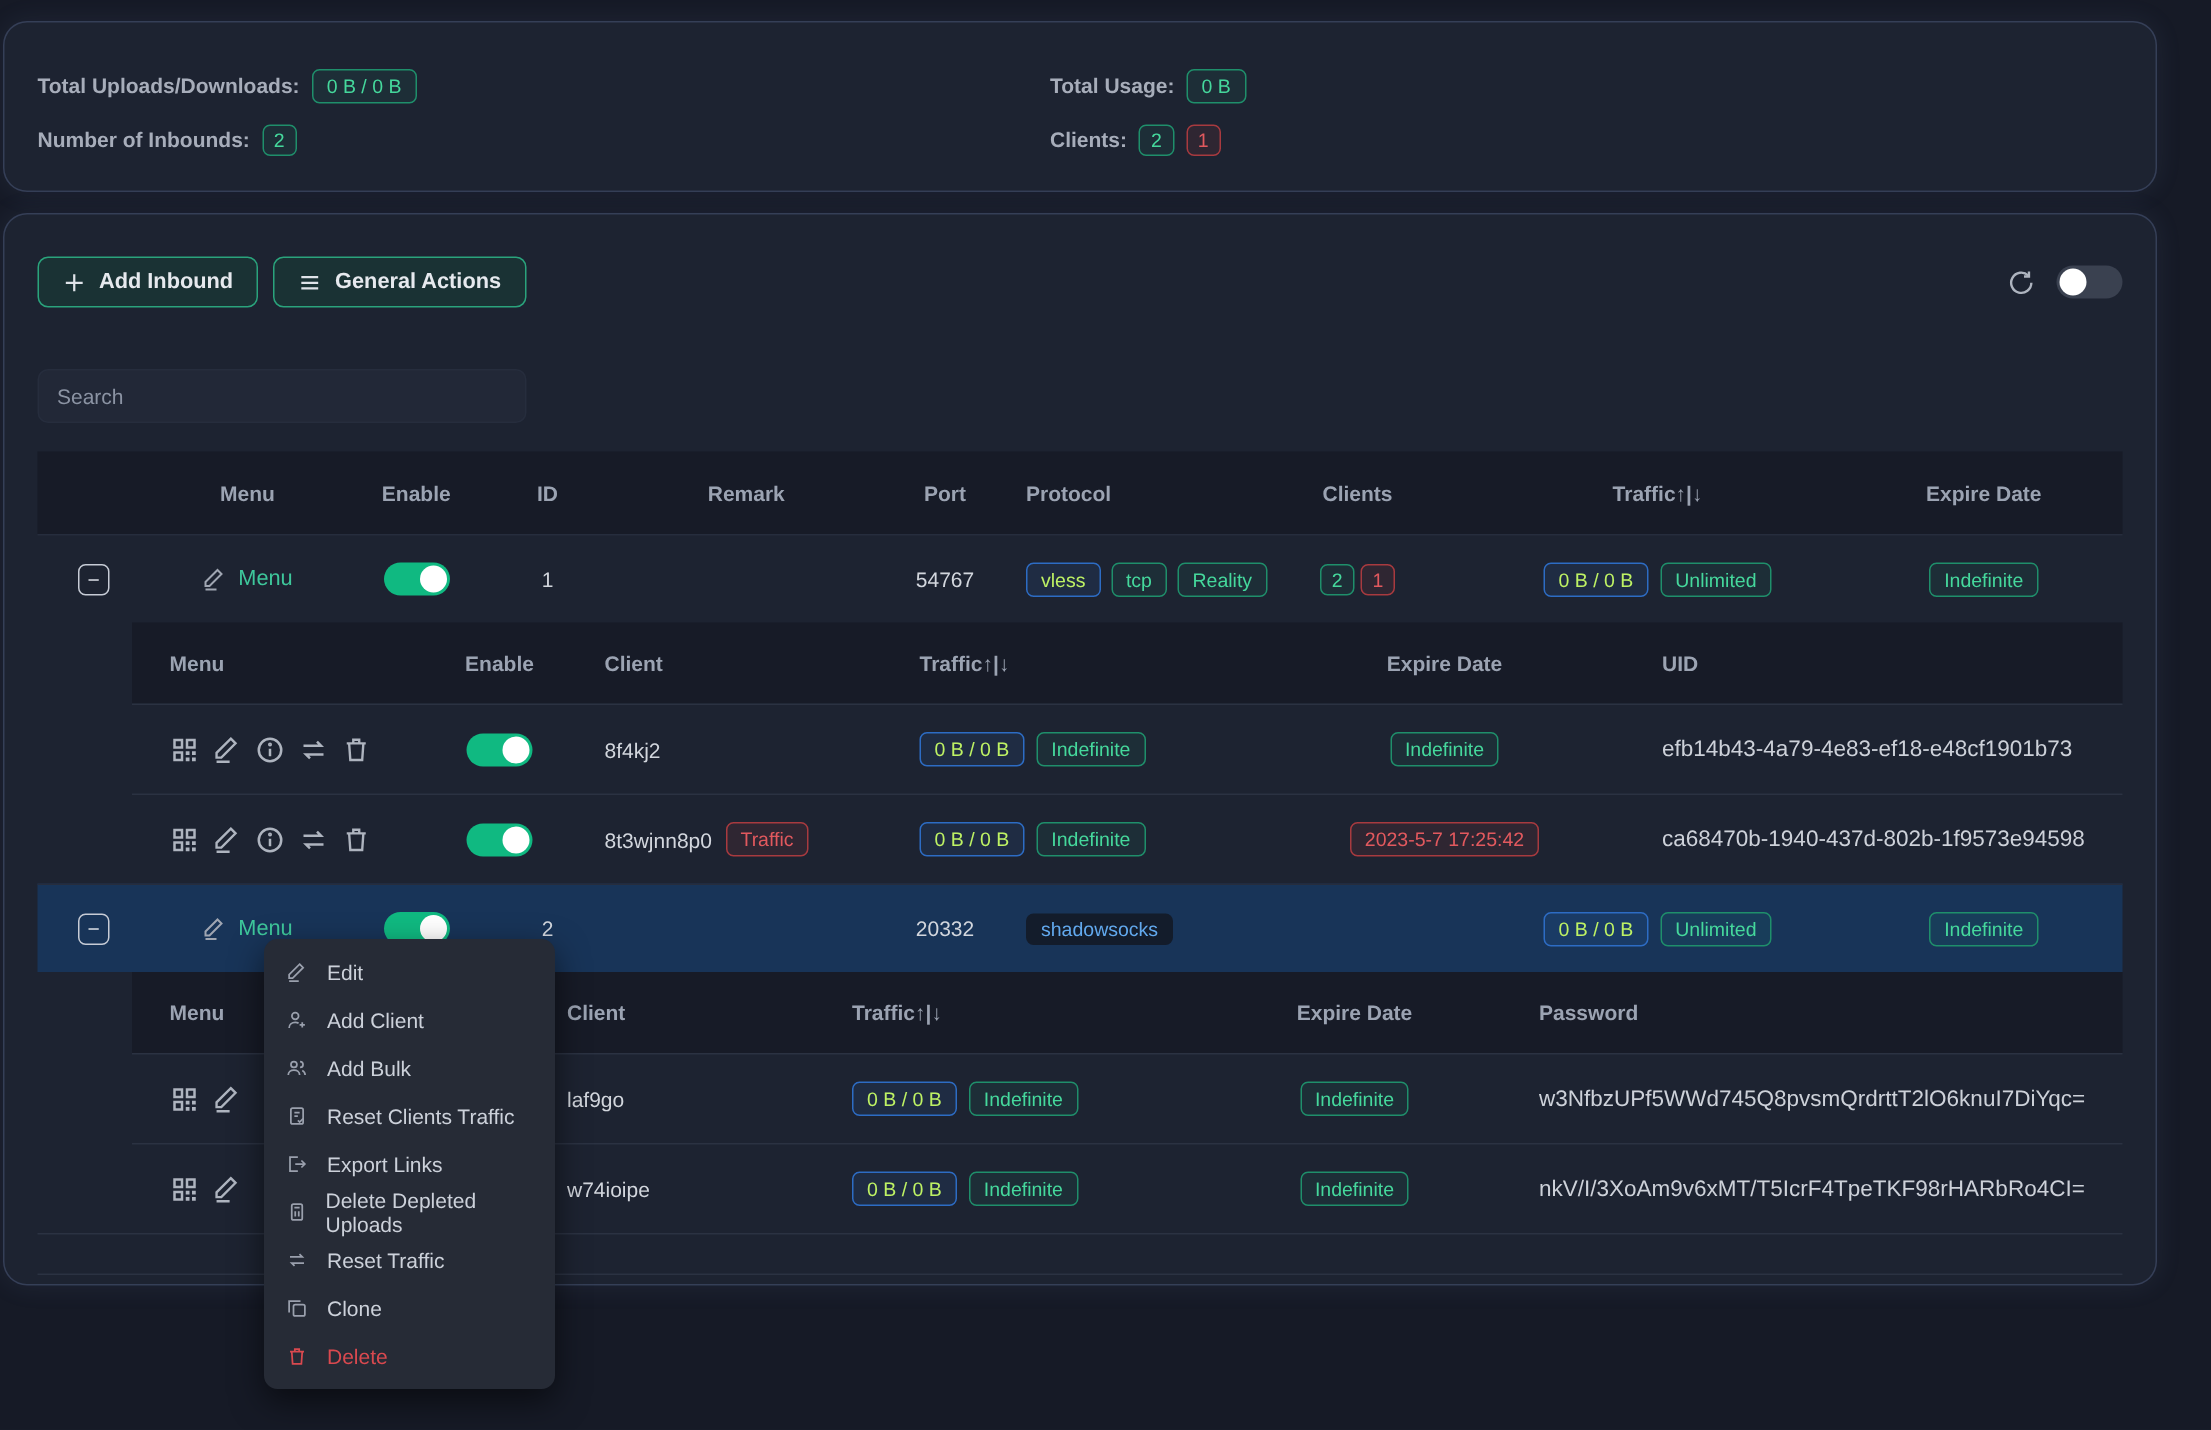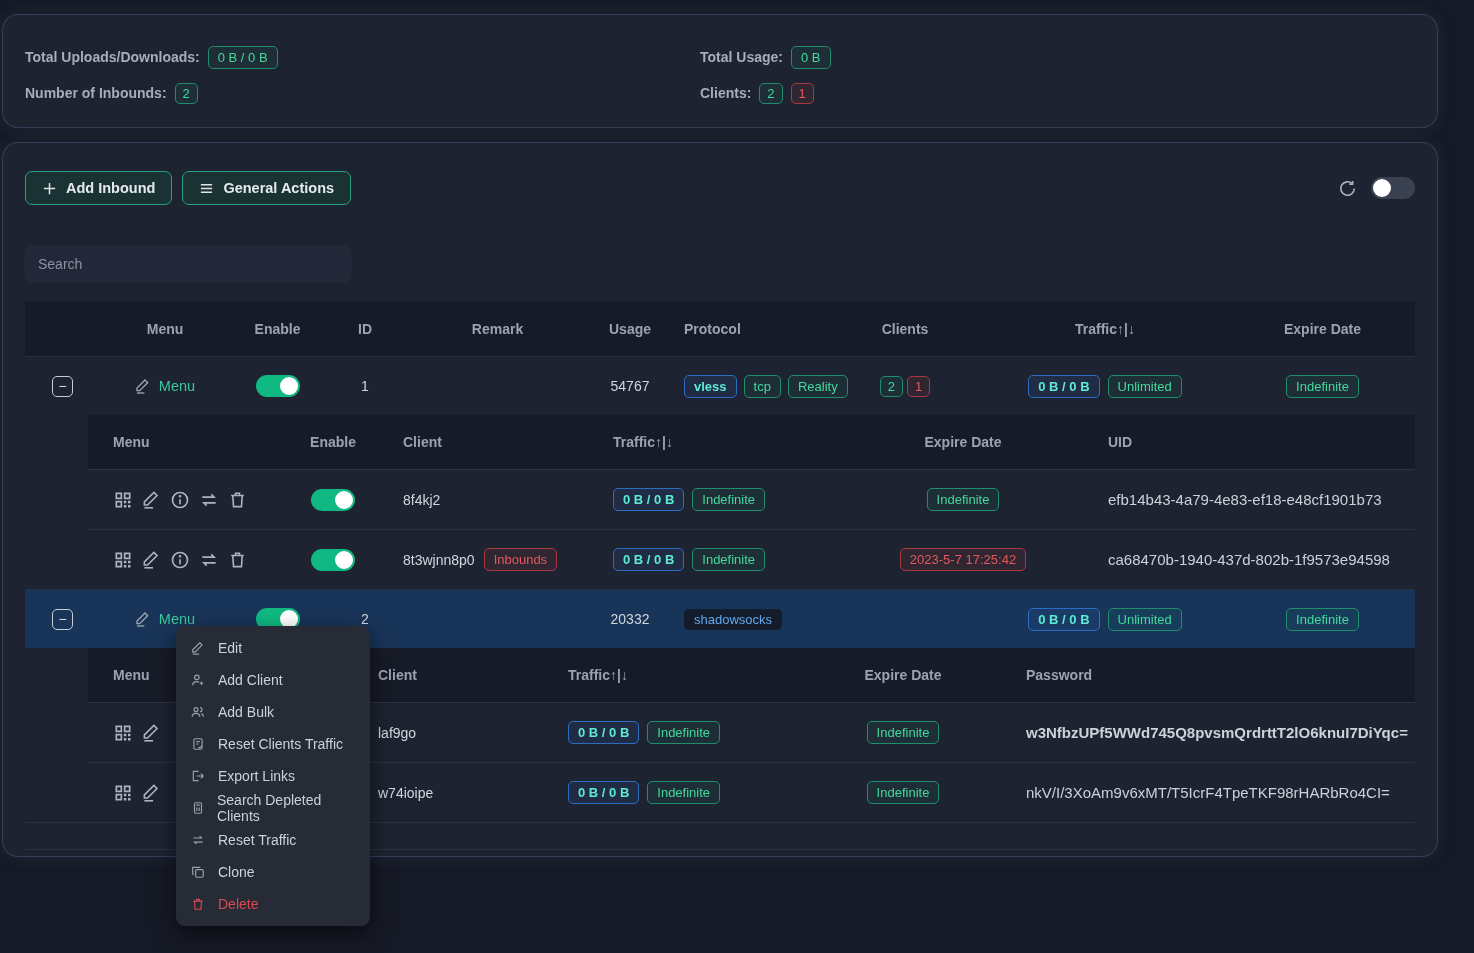--- a/index.html
+++ b/index.html
@@ -9,21 +9,21 @@
   #stats-panel{top:14px;height:112px;}
   #main-panel{top:142px;height:713px;}
   
   .stats-grid{display:grid;grid-template-columns:675px 1fr;padding:30px 0 0 22px;row-gap:12px;}
   .stat-line{display:flex;align-items:center;gap:8px;height:24px;}
   .stat-label{color:#a7adba;font-size:14px;font-weight:700;}
   
   .badge{display:inline-flex;align-items:center;padding:2px 9px;border-radius:5px;
     font-size:13px;border:1px solid;line-height:17px;white-space:nowrap;}
   .b-green{color:#45d89c;border-color:#1f8f6b;background:rgba(25,150,110,.10);}
-  .b-blue{color:#5eead4;border-color:#2d6cc4;background:rgba(45,108,196,.13);font-weight:bold;}
+  .b-blue{color:#bef264;border-color:#2d6cc4;background:rgba(45,108,196,.13);}
   .b-red{color:#e2595e;border-color:#a83a3f;background:rgba(168,58,63,.13);}
   .b-sq{padding:1px 7px;}
   .tag-dark{display:inline-flex;padding:3px 10px;border-radius:5px;background:#131c2b;
     color:#62a9ee;font-size:13px;}
   
   .toolbar{display:flex;align-items:center;gap:10px;margin:28px 22px 0 22px;}
   .btn{height:34px;border-radius:7px;border:1px solid #2aa37c;background:rgba(24,63,54,.55);
     color:#e6e9ee;font-size:14.5px;font-weight:600;padding:0 16px;display:inline-flex;
     align-items:center;gap:9px;cursor:pointer;}
   .btn .bicon{color:#dfe3e9;display:flex;}
@@ -129,21 +129,21 @@
   <input class="search" type="text" placeholder="Search" style="">
 
   <div class="table">
 
     <div class="theader">
       <div class="cell"></div>
       <div class="cell">Menu</div>
       <div class="cell">Enable</div>
       <div class="cell">ID</div>
       <div class="cell">Remark</div>
-      <div class="cell">Usage</div>
+      <div class="cell">Port</div>
       <div class="cell left" style="padding-left:14px;">Protocol</div>
       <div class="cell">Clients</div>
       <div class="cell">Traffic↑|↓</div>
       <div class="cell">Expire Date</div>
     </div>
 
     <div class="trow">
       <div class="cell">
           <button class="expand-btn">−</button>
         </div>
@@ -266,21 +266,21 @@
             <svg width="19" height="19" viewBox="0 0 24 24" fill="none" stroke="currentColor" stroke-width="2">
                 <path d="M4 7h16M9.5 7V4h5v3M6 7l1 14h10l1-14"></path>
               </svg>
           </span>
         </div>
         <div class="cell">
             <span class="switch on"></span>
           </div>
         <div class="cell left" style="padding-left:20px;gap:9px;">
           <span>8t3wjnn8p0</span>
-          <span class="badge b-red">Inbounds</span>
+          <span class="badge b-red">Traffic</span>
         </div>
         <div class="cell left" style="padding-left:40px;">
           <span class="badge b-blue">0 B / 0 B</span>
           <span class="badge b-green">Indefinite</span>
         </div>
         <div class="cell">
             <span class="badge b-red">2023-5-7 17:25:42</span>
           </div>
         <div class="cell left mono-id" style="padding-left:15px;">ca68470b-1940-437d-802b-1f9573e94598</div>
       </div>
@@ -346,21 +346,21 @@
         </div>
         <div class="cell"></div>
         <div class="cell left" style="padding-left:20px;">laf9go</div>
         <div class="cell left" style="padding-left:20px;">
           <span class="badge b-blue">0 B / 0 B</span>
           <span class="badge b-green">Indefinite</span>
         </div>
         <div class="cell">
             <span class="badge b-green">Indefinite</span>
           </div>
-        <div class="cell left mono-id" style="padding-left:8px;font-weight:bold;">w3NfbzUPf5WWd745Q8pvsmQrdrttT2lO6knuI7DiYqc=</div>
+        <div class="cell left mono-id" style="padding-left:8px;">w3NfbzUPf5WWd745Q8pvsmQrdrttT2lO6knuI7DiYqc=</div>
       </div>
 
       <div class="srow">
         <div class="cell left icon-group" style="padding-left:25px;">
           <span class="icon">
             <svg width="20" height="20" viewBox="0 0 24 24" fill="currentColor">
                 <path d="M3 3h8v8H3zm2 2v4h4V5zM13 3h8v8h-8zm2 2v4h4V5zM3 13h8v8H3zm2 2v4h4v-4zM13 13h3v3h-3zM18 13h3v3h-3zM13 18h3v3h-3zM18 18h3v3h-3z"></path>
               </svg>
           </span>
           <span class="icon">
@@ -436,21 +436,21 @@
     </span>
     <span>Export Links</span>
   </div>
   <div class="ctx-item">
     <span class="icon">
       <svg width="14" height="14" viewBox="0 0 24 24" fill="none" stroke="currentColor" stroke-width="2">
           <rect x="6" y="3" width="12" height="18" rx="2"></rect>
           <path d="M9 7h6M10 11v6M14 11v6"></path>
         </svg>
     </span>
-    <span>Search Depleted Clients</span>
+    <span>Delete Depleted Uploads</span>
   </div>
   <div class="ctx-item">
     <span class="icon">
       <svg width="14" height="14" viewBox="0 0 24 24" fill="none" stroke="currentColor" stroke-width="2">
           <path d="M4 8.5h14l-3.2-3.2M20 15.5H6l3.2 3.2"></path>
         </svg>
     </span>
     <span>Reset Traffic</span>
   </div>
   <div class="ctx-item">

